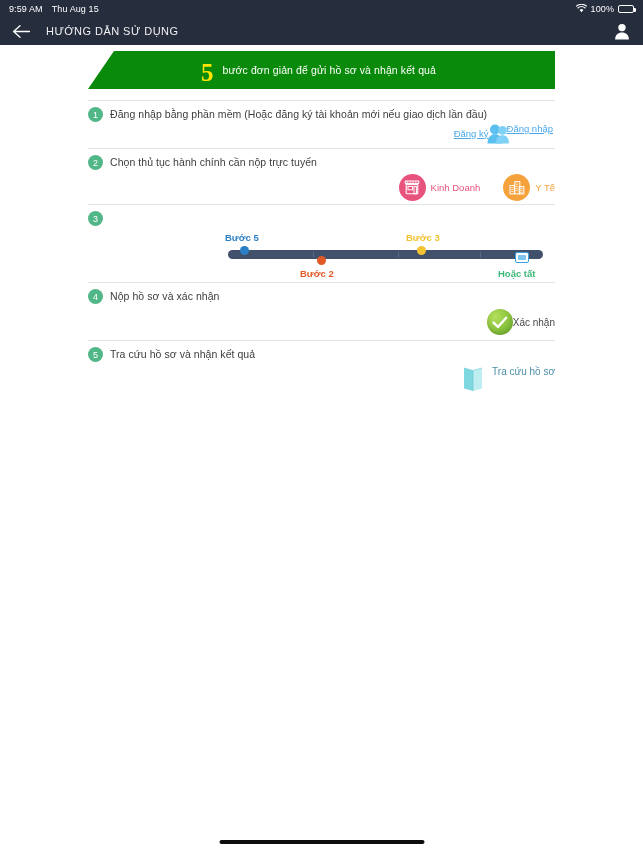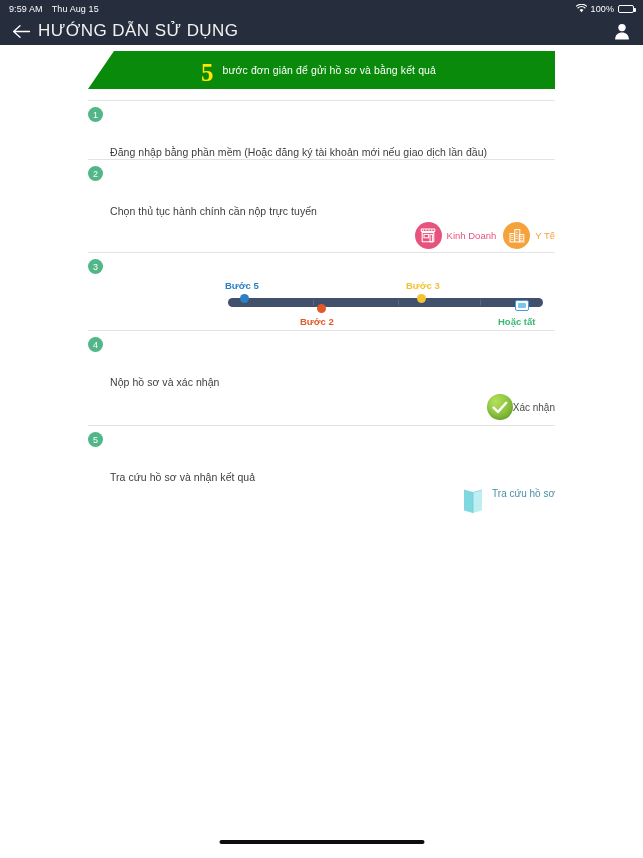--- a/index.html
+++ b/index.html
@@ -52,22 +52,22 @@
     align-items: center;
     padding: 0 10px;
     color: #ffffff;
   }
   .back-arrow {
     width: 22px; height: 22px;
     display: flex; align-items: center; justify-content: center;
     cursor: pointer;
   }
   .nav-title {
-    margin-left: 6px;
-    font-size: 17px;
+    margin-left: 14px;
+    font-size: 11px;
     letter-spacing: .45px;
     color: #f2f2f2;
   }
   .profile-icon {
     margin-left: auto;
     width: 22px; height: 22px;
     display: flex; align-items: center; justify-content: center;
     cursor: pointer;
   }
 
@@ -128,21 +128,20 @@
     flex: 0 0 auto;
     font-weight: normal;
     position: relative;
     top: 0px;
   }
   .step-text {
     font-size: 10.5px;
     color: #3d3d3d;
     line-height: 14px;
     letter-spacing: .05px;
-    margin-top: 38px;
   }
   .step-body {
     min-height: 26px;
     display: flex;
     align-items: center;
     justify-content: flex-end;
     padding-right: 0px;
   }
 
   
@@ -163,21 +162,21 @@
     position: relative;
     width: 26px; height: 22px;
     margin: 0 -3px;
   }
   .person-glyph {
     position: absolute;
     bottom: 0;
   }
 
   
-  .cat-group { display: flex; align-items: center; gap: 7px; height: 30px; }
+  .cat-group { display: flex; align-items: center; gap: 23px; height: 30px; }
   .cat-item { display: flex; align-items: center; gap: 5px; }
   .cat-circle {
     width: 27px; height: 27px;
     border-radius: 50%;
     display: flex; align-items: center; justify-content: center;
     cursor: pointer;
   }
   .cat-label { font-size: 9.5px; white-space: nowrap; }
 
   
@@ -294,30 +293,44 @@
       <path d="M1.1 16.5 C1.1 11.6 4.2 9.4 8 9.4 C11.8 9.4 14.9 11.6 14.9 16.5 Z" fill="#ffffff"></path>
     </svg>
   </div>
 </div>
 
 <div class="content">
 
   <div class="banner-wrap">
     <div class="banner">
       <span class="banner-num">5</span>
-      <span class="banner-text">bước đơn giản để gửi hồ sơ và bằng kết quả</span>
+      <span class="banner-text">bước đơn giản để gửi hồ sơ và nhận kết quả</span>
     </div>
   </div>
 
   <div class="steps">
 
     <div class="step-row" style="margin-top:11px;">
       <div class="step-head">
         <div class="step-badge">1</div>
         <div class="step-text">Đăng nhập bằng phần mềm (Hoặc đăng ký tài khoản mới nếu giao dịch lần đầu)</div>
+      </div>
+      <div class="step-body">
+        <div class="auth-group">
+          <span class="auth-link">Đăng ký</span>
+          <span class="person-pair">
+            <svg class="person-glyph" width="26" height="22" viewBox="0 0 26 22">
+              <circle cx="9" cy="7.5" r="5" fill="#5bc0f0"></circle>
+              <path d="M1.5 21.5 C1.5 14.8 4.8 12.2 9 12.2 C13.2 12.2 16.5 14.8 16.5 21.5 Z" fill="#5bc0f0"></path>
+              <circle cx="16.5" cy="8.4" r="4.4" fill="#7fd1f5"></circle>
+              <path d="M10 21.5 C10 15.6 12.9 13.2 16.5 13.2 C20.1 13.2 23 15.6 23 21.5 Z" fill="#7fd1f5"></path>
+            </svg>
+          </span>
+          <span class="auth-link" style="position:relative; top:-5px; left:-2px;">Đăng nhập</span>
+        </div>
       </div>
     </div>
 
     <div class="step-row">
       <div class="step-head">
         <div class="step-badge">2</div>
         <div class="step-text">Chọn thủ tục hành chính cần nộp trực tuyến</div>
       </div>
       <div class="step-body" style="min-height:34px;">
         <div class="cat-group">

